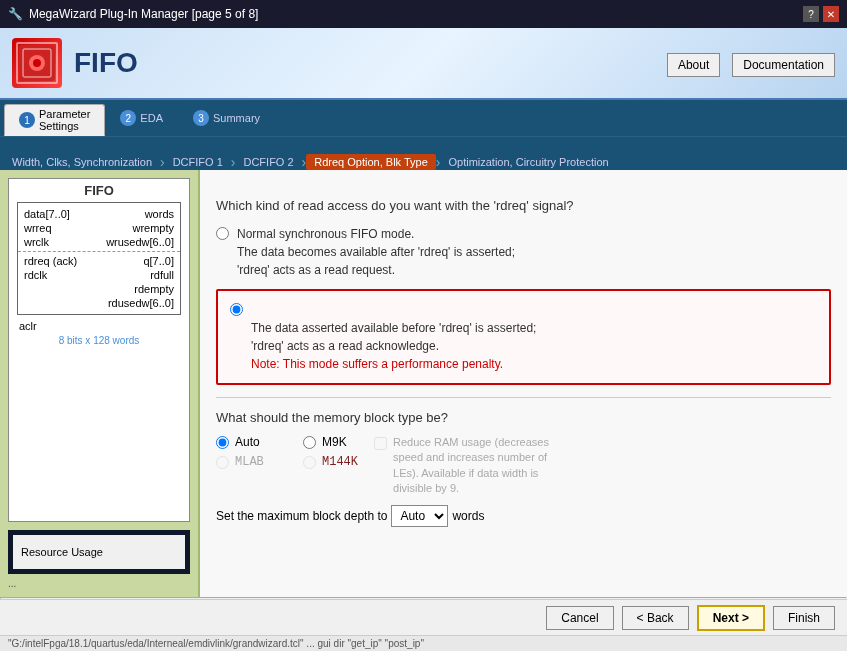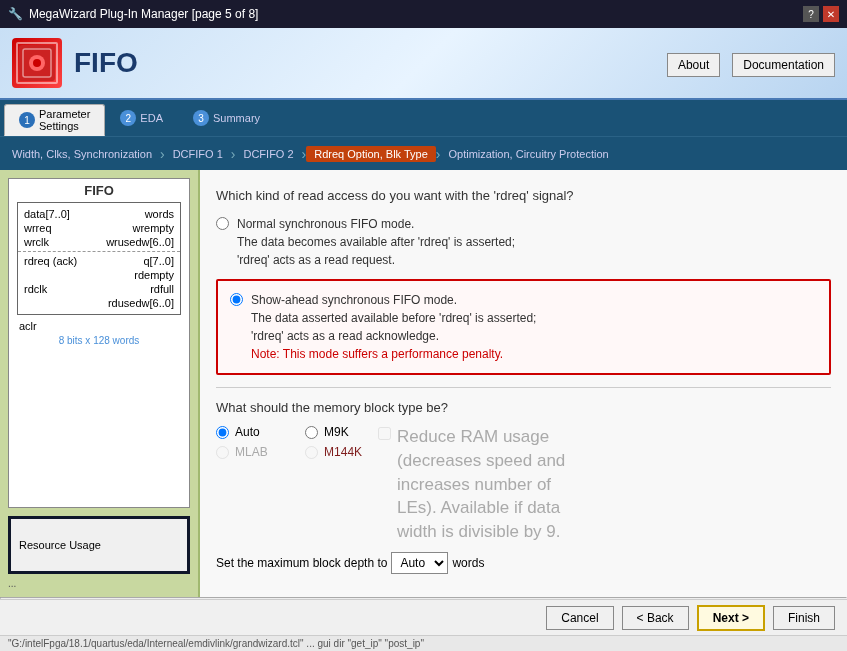--- a/index.html
+++ b/index.html
@@ -22,58 +22,58 @@
     .header-btn { padding: 4px 10px; border: 1px solid #888; background: #f0f0f0; cursor: pointer; font-size: 12px; }
     
     
     .tabs-bar { background: #1a5276; display: flex; align-items: stretch; padding: 0 4px; height: 36px; }
     .tab { display: flex; align-items: center; padding: 0 14px; color: #cce; font-size: 11px; cursor: pointer; border: 1px solid transparent; gap: 4px; }
     .tab.active { background: #f0f0f0; color: #000; border: 1px solid #aaa; border-bottom: 1px solid #f0f0f0; margin-top: 4px; border-radius: 3px 3px 0 0; }
     .tab-num { background: #4a90d9; color: white; border-radius: 50%; width: 16px; height: 16px; display: flex; align-items: center; justify-content: center; font-size: 10px; }
     .tab.active .tab-num { background: #2a70b9; }
     
     
-    .breadcrumb { background: #1a5276; display: flex; align-items: center; padding: 0 4px; height: 34px; border-top: 1px solid #2a6286; }
+    .breadcrumb { background: #1a5276; display: flex; align-items: flex-end; padding: 0 4px; height: 34px; border-top: 1px solid #2a6286; }
     .bc-item { color: #cce; font-size: 11px; padding: 2px 8px; display: flex; align-items: center; gap: 4px; cursor: pointer; }
     .bc-item.active { background: #c2410c; color: white; border-radius: 2px; }
     .bc-arrow { color: #7ab; font-size: 14px; }
     
     
     .main { display: flex; height: calc(651px - 28px - 72px - 36px - 28px - 36px - 24px); }
     
     
     .left-panel { width: 200px; background: #c8d8a0; border-right: 2px solid #a0b870; padding: 8px; display: flex; flex-direction: column; gap: 4px; }
     .fifo-diagram { background: white; border: 1px solid #888; flex: 1; position: relative; padding: 4px; }
     .fifo-diagram-title { text-align: center; font-weight: bold; font-size: 13px; color: #333; margin-bottom: 4px; }
     .fifo-box { border: 1px solid #666; margin: 4px; position: relative; padding: 4px 0; }
     .fifo-port { display: flex; justify-content: space-between; align-items: center; padding: 1px 6px; font-size: 11px; }
     .fifo-divider { border-top: 1px dashed #999; margin: 2px 0; }
-    .resource-usage-btn { padding: 20px 8px; background: #f0f0f0; border: 3px solid #0f172a; cursor: pointer; font-size: 11px; text-align: left; margin-top: 4px; }
+    .resource-usage-btn { padding: 11px 8px; background: #f0f0f0; border: 5px solid #0f172a; cursor: pointer; font-size: 11px; text-align: left; margin-top: 4px; }
     .resource-note { font-size: 10px; color: #555; }
     
     
-    .right-panel { flex: 1; background: #f8f8f8; padding: 18px 16px; overflow-y: auto; }
+    .right-panel { flex: 1; background: #f8f8f8; padding: 28px 16px; overflow-y: auto; }
     
     .question-title { font-size: 13px; color: #333; margin-bottom: 12px; }
     
     .radio-option { display: flex; align-items: flex-start; gap: 8px; margin-bottom: 10px; }
     .radio-input { margin-top: 2px; cursor: pointer; }
     .radio-label { font-size: 12px; color: #333; line-height: 1.5; }
     
     .option-box { border: 2px solid #c00; background: #fff8f8; padding: 10px 12px; margin-bottom: 12px; border-radius: 2px; }
     .option-box .radio-option { margin-bottom: 0; }
     
     .section-divider { border-top: 1px solid #ccc; margin: 8px 0 12px 0; }
     
     .question2-title { font-size: 13px; color: #333; margin-bottom: 10px; }
     .radio-row { display: flex; align-items: center; gap: 6px; }
-    .radio-row.disabled label { color: #aaa; }
+    .radio-row.disabled label { color: #aaa; font-family: Liberation Mono, monospace; }
     .radio-row.disabled input { opacity: 0.5; }
     
-    .side-note { font-size: 17px; color: #aaa; line-height: 1.4; }
+    .side-note { font-size: 11px; color: #aaa; line-height: 1.4; }
     
     .max-depth-row { display: flex; align-items: center; gap: 4px; margin-top: 8px; font-size: 12px; }
     .depth-select { padding: 2px 4px; border: 1px solid #888; background: white; font-size: 12px; }
     
     
     .bottom-divider { border-top: 1px solid #aaa; margin: 0; }
     .bottom-bar { background: #f0f0f0; display: flex; align-items: center; justify-content: flex-end; padding: 6px 12px; gap: 8px; height: 36px; border-top: 1px solid #ccc; }
     .bottom-btn { padding: 4px 14px; border: 1px solid #888; background: #f0f0f0; cursor: pointer; font-size: 12px; }
     .bottom-btn.next { border: 2px solid #c8a000; background: #fffae0; font-weight: bold; }
     
@@ -169,26 +169,26 @@
         <div class="fifo-port">
           <span>wrclk</span>
           <span>wrusedw[6..0]</span>
         </div>
         <div class="fifo-divider"></div>
         <div class="fifo-port">
           <span>rdreq (ack)</span>
           <span>q[7..0]</span>
         </div>
         <div class="fifo-port">
+          <span>rdclk</span>
+          <span>rdfull</span>
+        </div>
+        <div class="fifo-port">
           <span></span>
           <span>rdempty</span>
-        </div>
-        <div class="fifo-port">
-          <span>rdclk</span>
-          <span>rdfull</span>
         </div>
         <div class="fifo-port">
           <span></span>
           <span>rdusedw[6..0]</span>
         </div>
       </div>
       <div class="aclr-row">
         <span>aclr</span>
       </div>
       <div class="aclr-note">8 bits x 128 words</div>
@@ -208,21 +208,21 @@
         <span>Normal synchronous FIFO mode.</span><br>
         <span>The data becomes available after 'rdreq' is asserted;</span><br>
         <span>'rdreq' acts as a read request.</span>
       </label>
     </div>
 
     <div class="option-box">
       <div class="radio-option">
         <input type="radio" name="rdreq_mode" id="opt2" class="radio-input" checked="" style="">
         <label for="opt2" class="radio-label">
-          <span>Show-ahead synchronous FIFO mode.</span><br>
+          <br>
           <span>The data asserted available before 'rdreq' is asserted;</span><br>
           <span>'rdreq' acts as a read acknowledge.</span><br>
           <span style="color:#c00;">Note: This mode suffers a performance penalty.</span>
         </label>
       </div>
     </div>
 
     <div class="section-divider"></div>
 
     <p class="question2-title">What should the memory block type be?</p>

